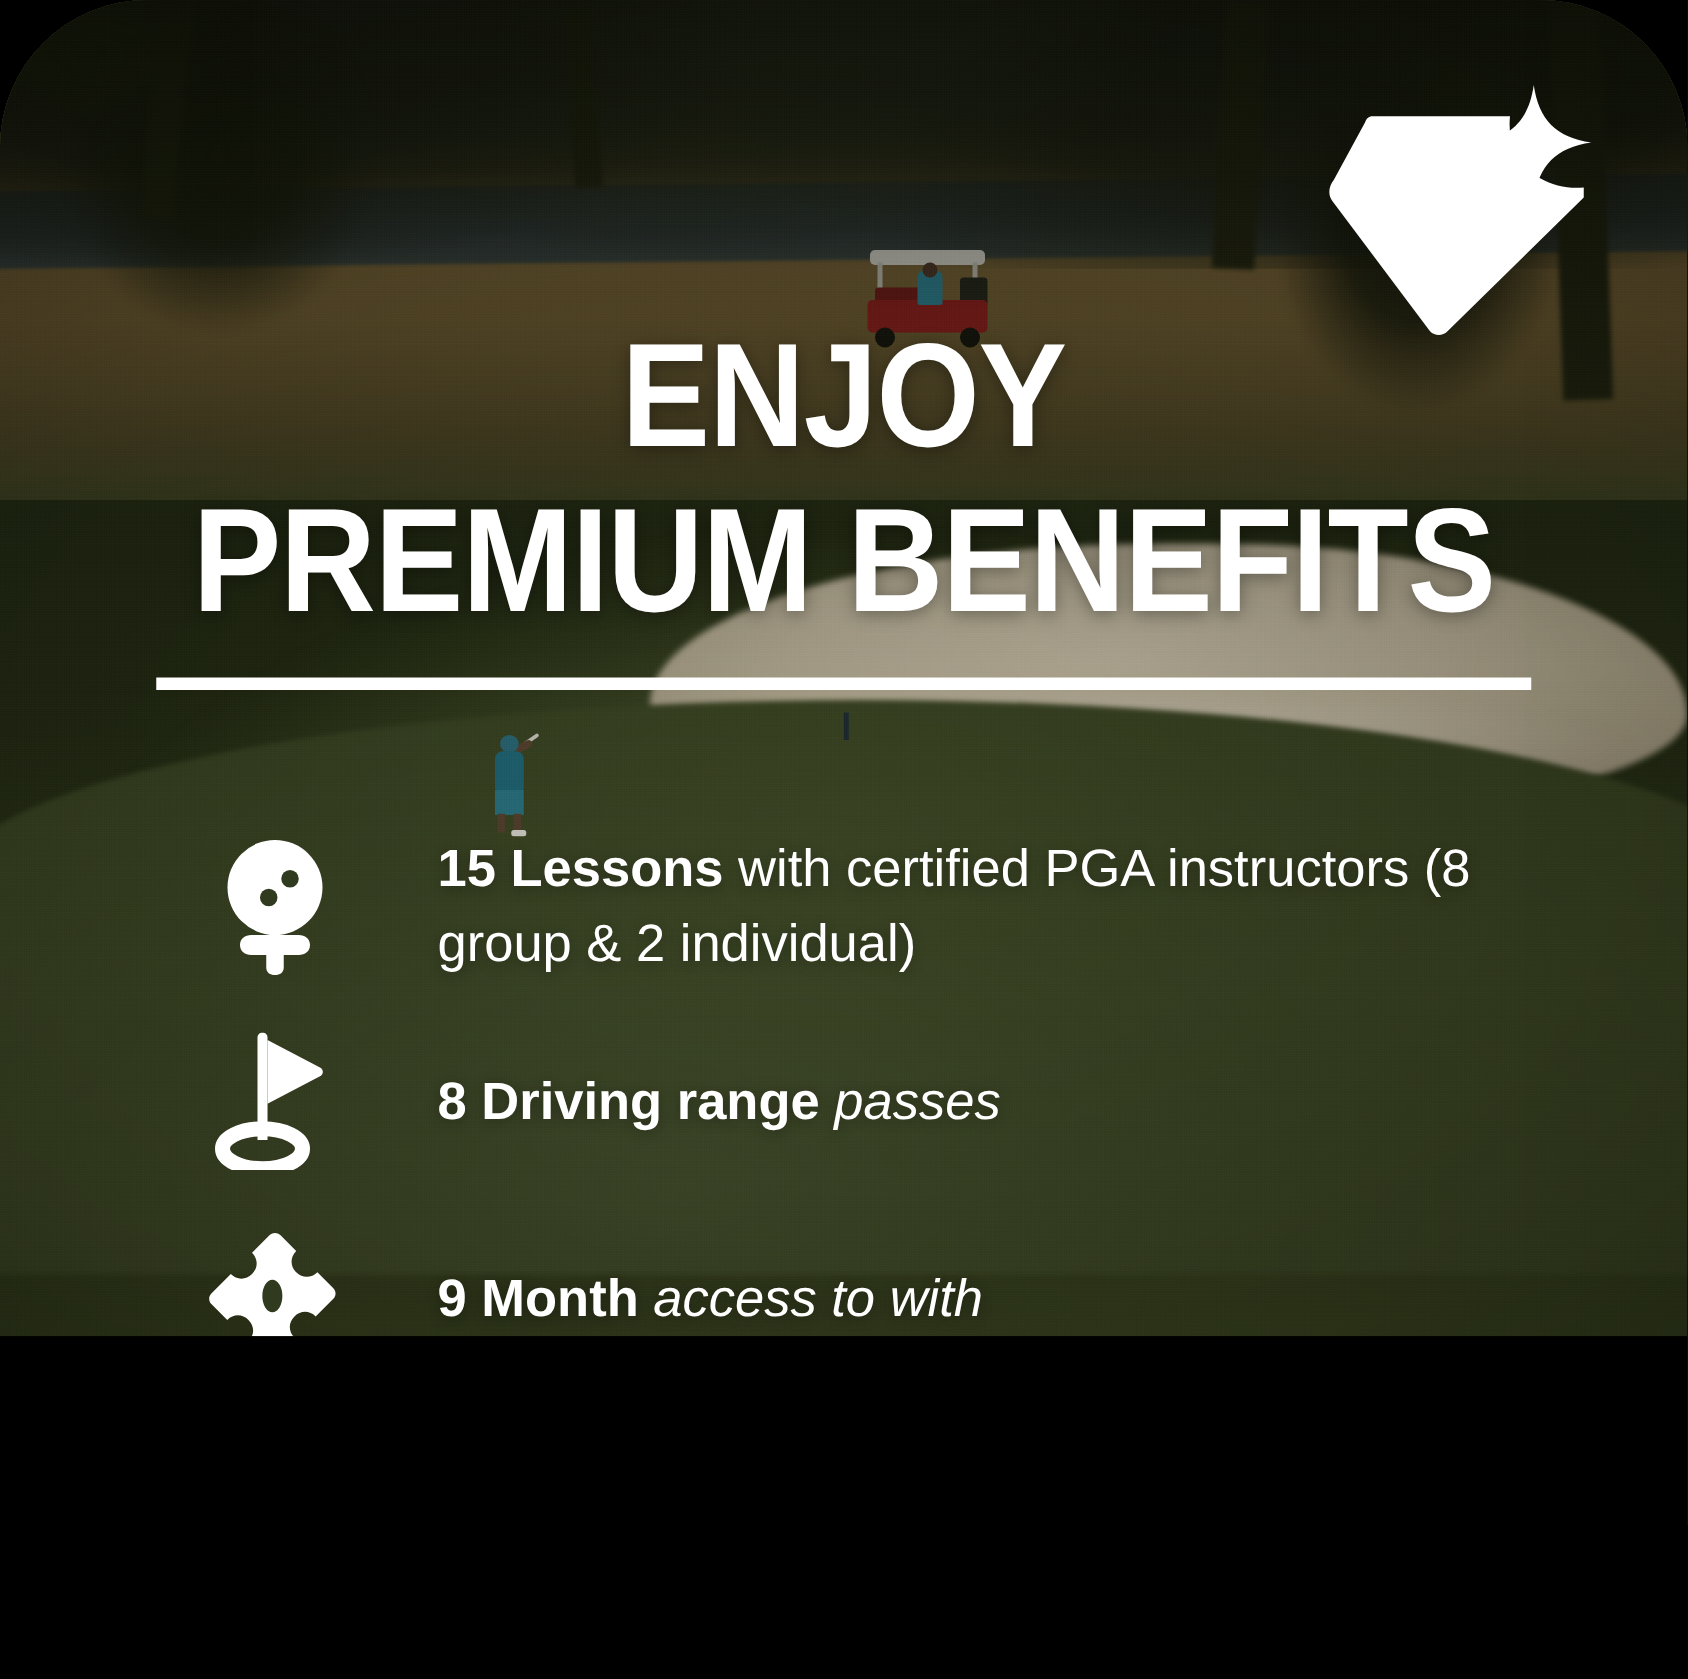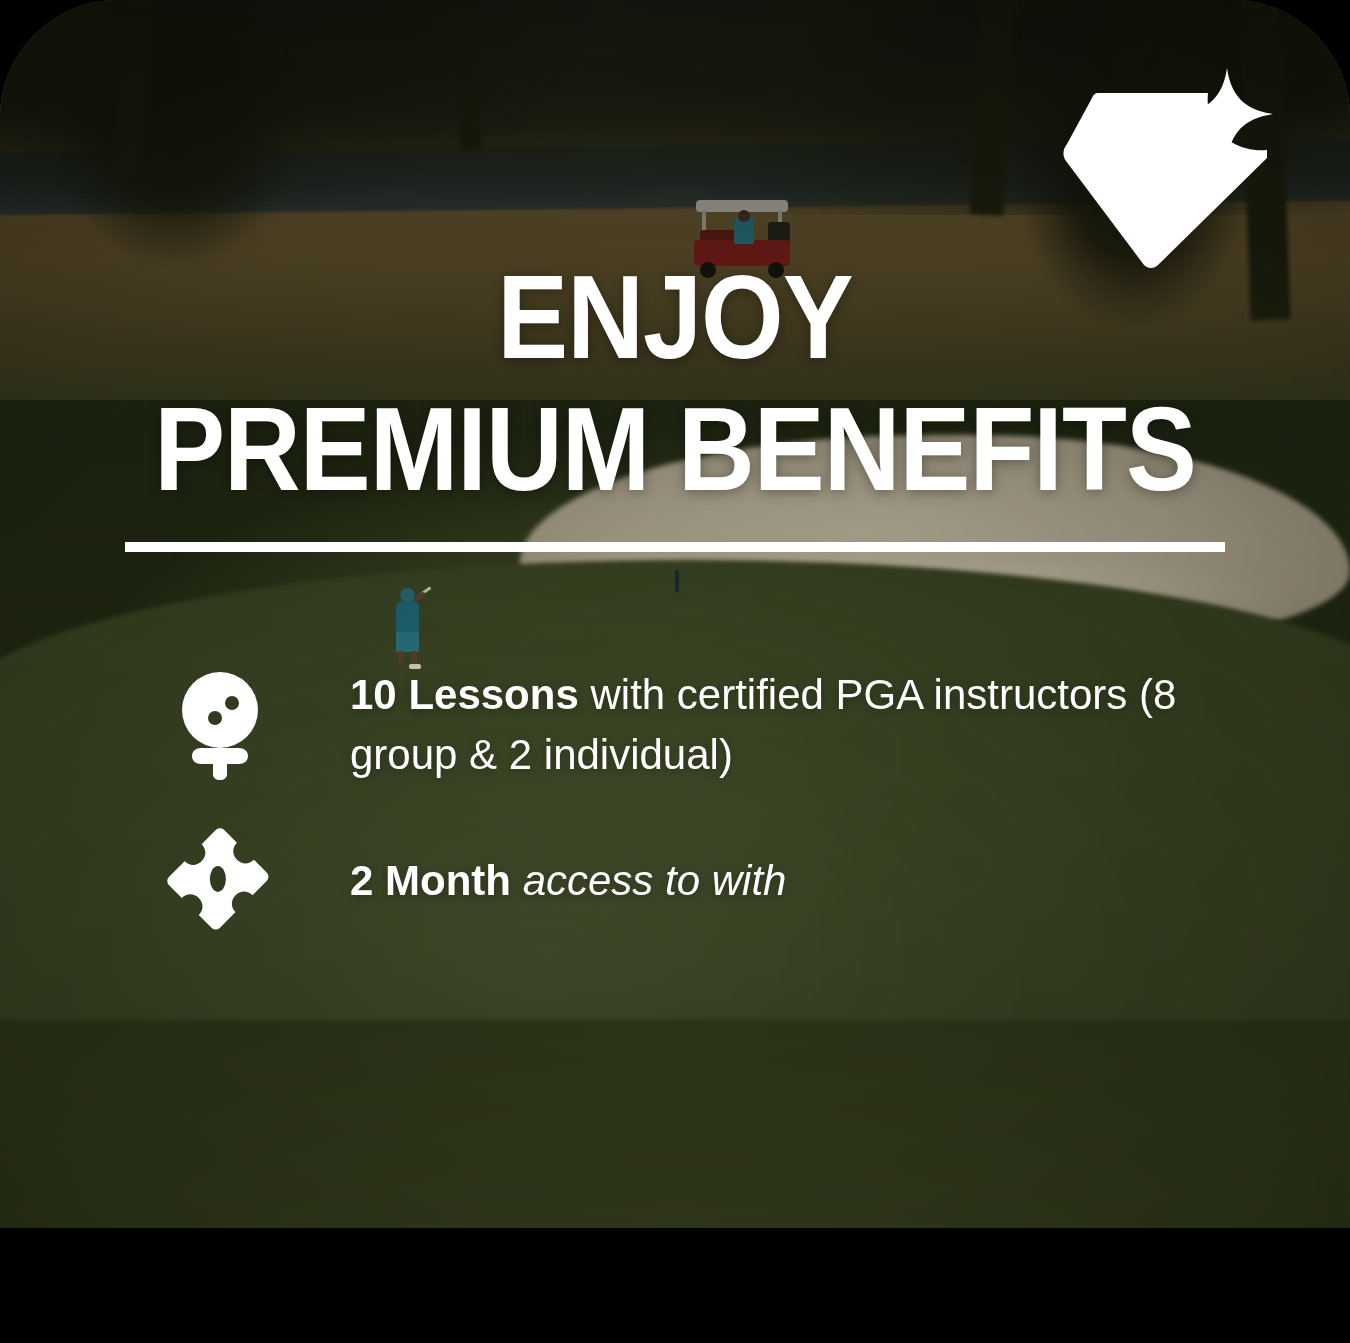--- a/index.html
+++ b/index.html
@@ -4,21 +4,21 @@
 <style>
   html,body{margin:0;padding:0;background:#000;}
   body{
     width:1350px;height:1343px;overflow:hidden;
     font-family:"Liberation Sans","DejaVu Sans",sans-serif;
   }
 
   
   .poster{
     position:relative;
-    width:1350px;height:1228px;
+    width:1350px;height:1069px;
     background:#000;
     overflow:hidden;
   }
   .card{
     position:absolute;inset:0;
     border-top-left-radius:118px;
     border-top-right-radius:118px;
     overflow:hidden;
     background:#2f3a1e;
   }
@@ -302,38 +302,50 @@
             <svg viewBox="0 0 100 110" width="100" height="110" aria-hidden="true">
               <circle cx="50" cy="40" r="38" fill="#ffffff"></circle>
               <circle cx="45" cy="48" r="7" fill="#2f3a1e"></circle>
               <circle cx="62" cy="33" r="7" fill="#2f3a1e"></circle>
               <path fill="#ffffff" d="M22 86 C22 81 26 78 31 78 L69 78 C74 78 78 81 78 86 C78 91 74 94 69 94
                        L57 94 L57 104 C57 108 54 110 50 110 C46 110 43 108 43 104 L43 94
                        L31 94 C26 94 22 91 22 86 Z"></path>
             </svg>
           </div>
           <div class="b-text">
-            <b>10 Lessons</b><span> with certified PGA instructors (8 group &amp; 2 individual)</span>
+            <b>15 Lessons</b><span> with certified PGA instructors (8 group &amp; 2 individual)</span>
           </div>
         </div>
 
+        <div class="benefit b2">
+          <div class="b-icon">
+            <svg viewBox="0 0 100 110" width="100" height="110" aria-hidden="true">
+              <path fill="#ffffff" d="M36 4 C36 1.8 37.8 0 40 0 C42.2 0 44 1.8 44 4 L44 86 L36 86 Z"></path>
+              <path fill="#ffffff" d="M44 6 L86 28 C89 29.6 89 33.4 86 35 L44 57 Z"></path>
+              <ellipse cx="40" cy="93" rx="32" ry="16" fill="none" stroke="#ffffff" stroke-width="12"></ellipse>
+            </svg>
+          </div>
+          <div class="b-text">
+            <b>8 Driving range</b><i> passes</i>
+          </div>
+        </div>
 
         <div class="benefit">
           <div class="b-icon">
             <svg viewBox="0 0 110 110" width="110" height="110" aria-hidden="true">
               <g transform="rotate(-45 55 55)">
                 <path fill="#ffffff" d="M16 22 C16 18.7 18.7 16 22 16 L44 16 C44 23 49 28 56 28 C63 28 68 23 68 16
                          L88 16 C91.3 16 94 18.7 94 22 L94 40 C87 40 82 45 82 52 C82 59 87 64 94 64
                          L94 82 C94 85.3 91.3 88 88 88 L68 88 C68 81 63 76 56 76 C49 76 44 81 44 88
                          L22 88 C18.7 88 16 85.3 16 82 L16 64 C23 64 28 59 28 52 C28 45 23 40 16 40 Z"></path>
                 <ellipse cx="55" cy="52" rx="8" ry="13" fill="#2f3a1e" transform="rotate(45 55 52)"></ellipse>
               </g>
             </svg>
           </div>
           <div class="b-text">
-            <b>2 Month</b><i> access to with</i>
+            <b>9 Month</b><i> access to with</i>
           </div>
         </div>
 
       </div>
     </div>
   </div>
 </div>
 
 </body></html>

